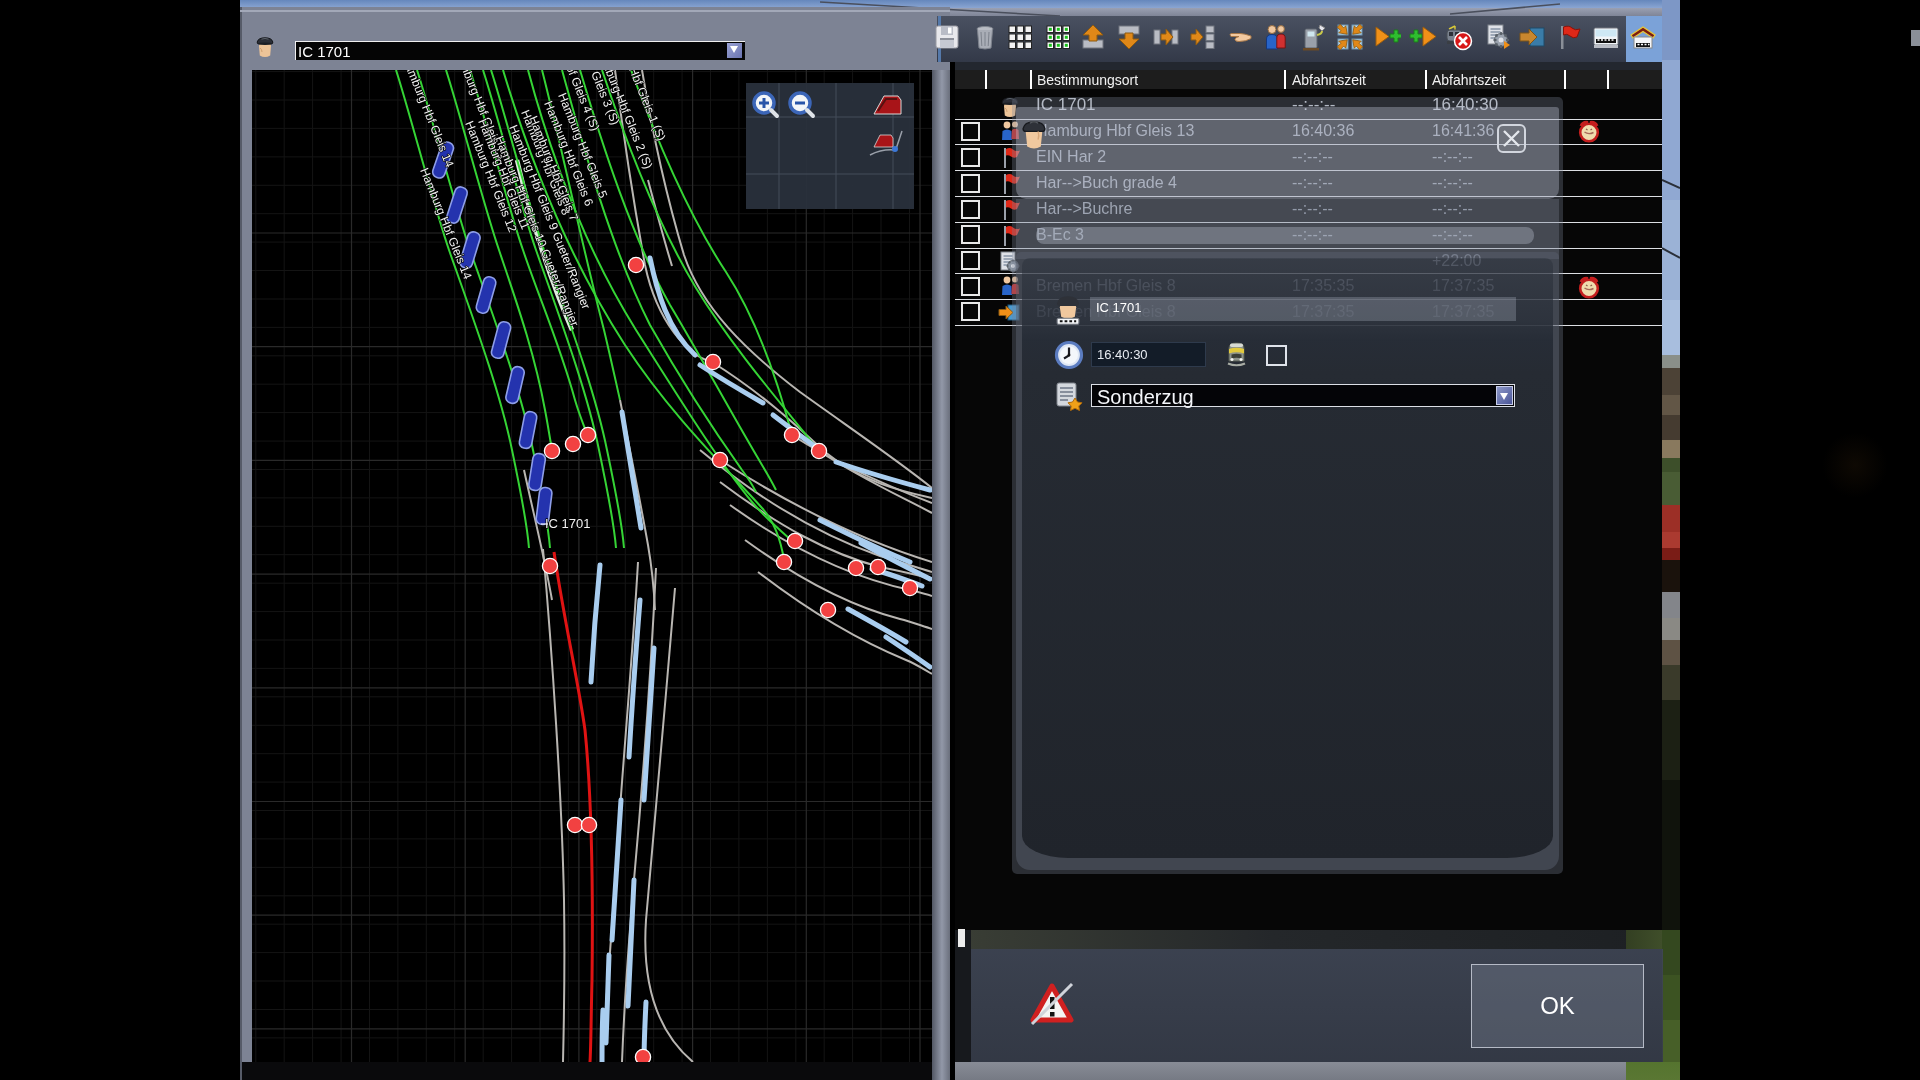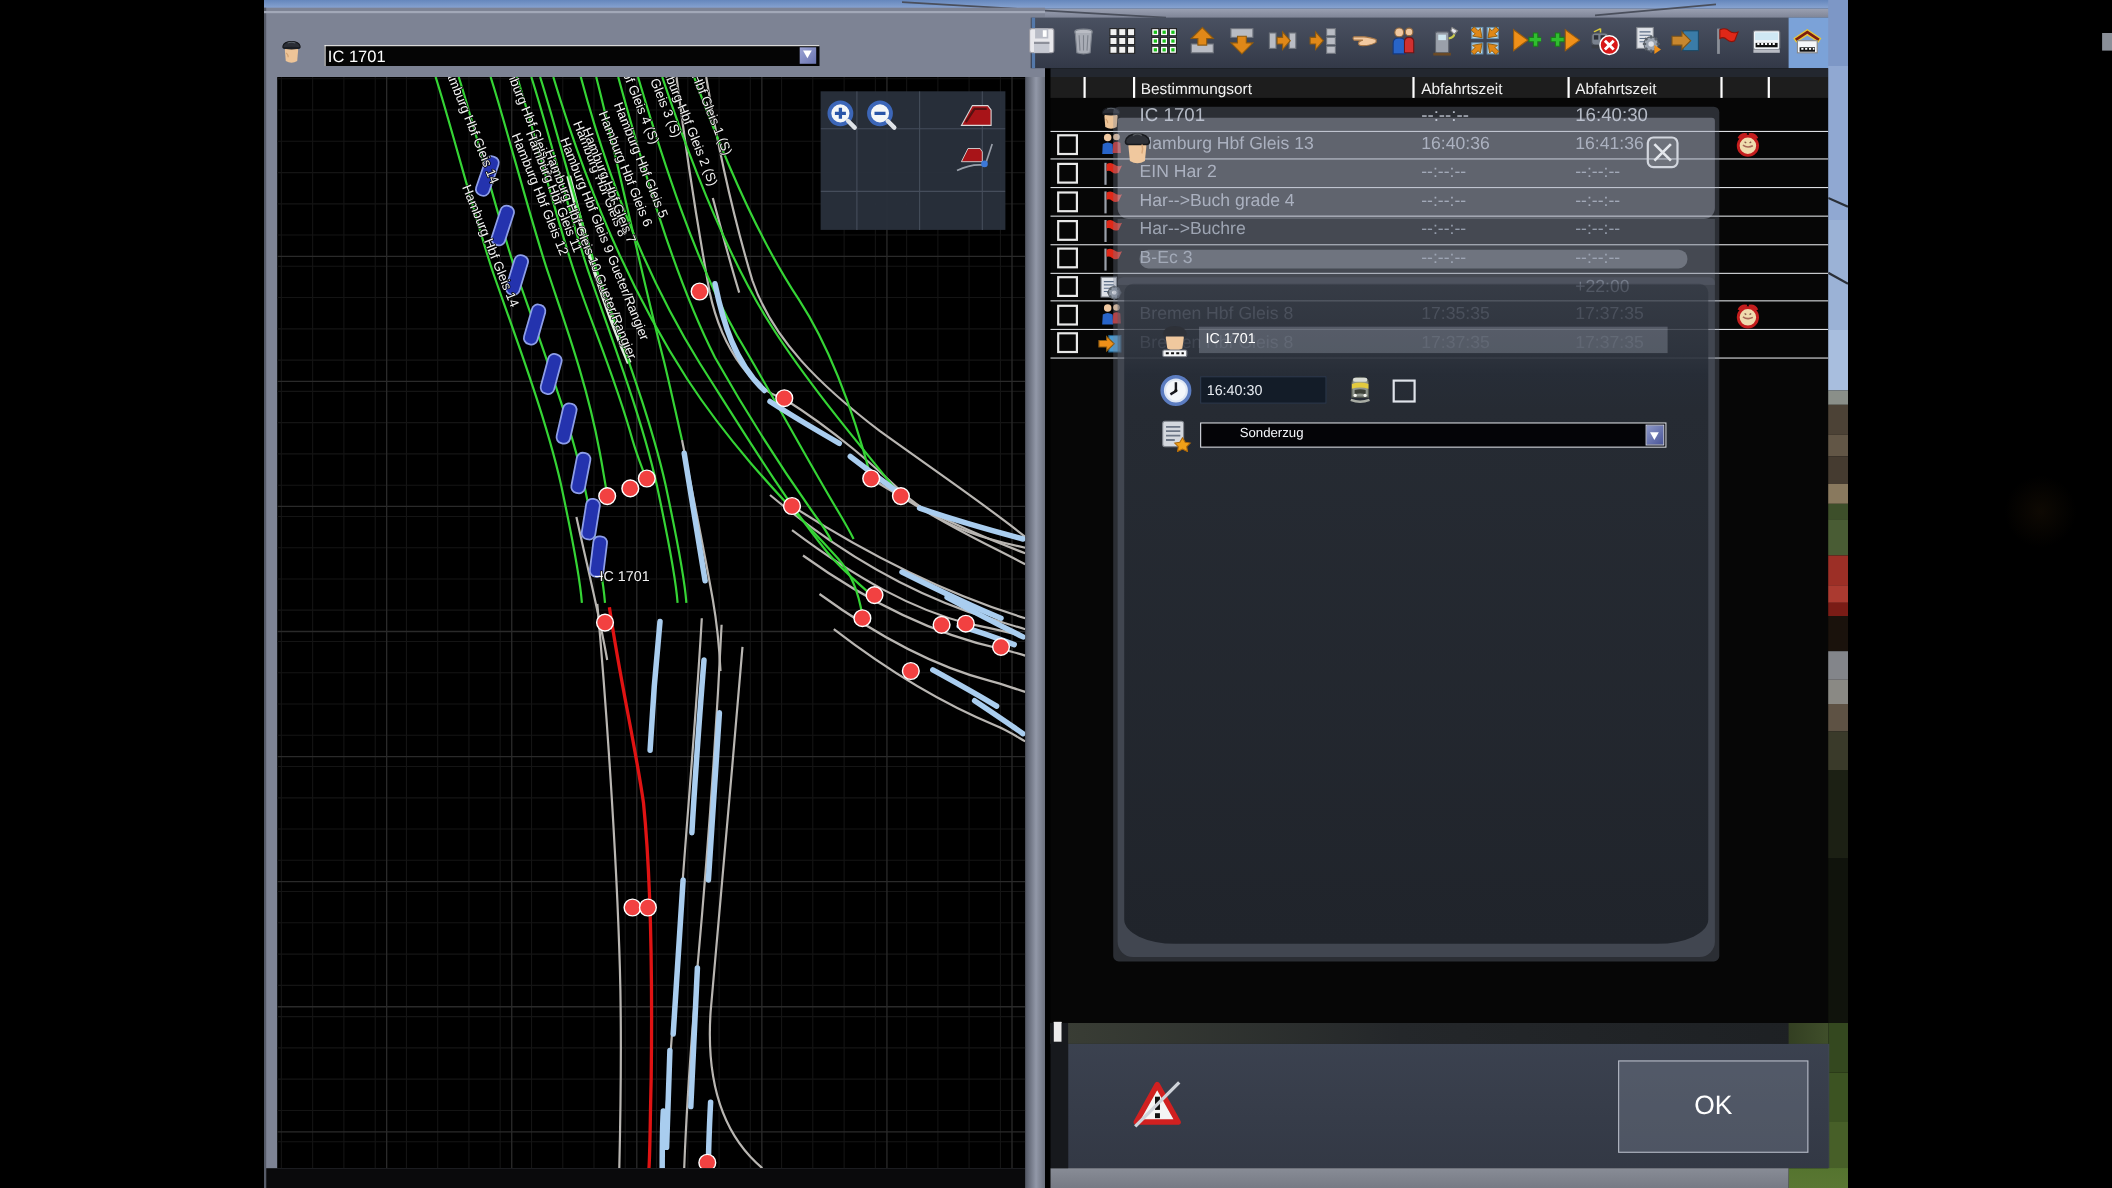--- a/index.html
+++ b/index.html
@@ -568,21 +568,21 @@
     <circle cx="15" cy="18.5" r="1.5" fill="#f4f4f0"></circle>
     <path d="M2 22.5 Q10.5 26 19 22.5" stroke="#a8aca4" stroke-width="2.2" fill="none"></path>
   </svg>
 <div class="ab" style="left:1266px;top:345px;width:21px;height:21px;border:2.5px solid #dfe3ea;box-sizing:border-box"></div>
 <svg class="ab" style="left:1054px;top:381px" width="30" height="30" viewBox="0 0 30 30">
     <rect x="3" y="2" width="19" height="23" rx="2" fill="#d4d8de" stroke="#80858d"></rect>
     <path d="M6 7 h13 M6 11 h13 M6 15 h13 M6 19 h8" stroke="#6c7686" stroke-width="1.6"></path>
     <path d="M21 17 l2.5 4 4.5 0.8 -3.2 3.2 0.7 4.5 -4.5-2.2 -4.5 2.2 0.7-4.5 -3.2-3.2 4.5-0.8 Z" fill="#f0a018" stroke="#b06a0a"></path>
   </svg>
 <div class="ab" style="left:1091px;top:384px;width:424px;height:23px;background:#040407;border:1px solid #dcdfe6;box-sizing:border-box"></div>
-<div class="ab" style="left:1127px;top:386px;color:#f4f6fa;font-size:12px;">Sonderzug</div>
+<div class="ab" style="left:1097px;top:386px;color:#f4f6fa;font-size:20px;">Sonderzug</div>
 <div class="ab" style="left:1496px;top:386px;width:17px;height:19px;background:linear-gradient(135deg,#8d98c8,#4a5598);border:1px solid #c8cde8;box-sizing:border-box"></div>
 <div class="ab" style="left:1500px;top:393px;width:0;height:0;border-left:4.5px solid transparent;border-right:4.5px solid transparent;border-top:7px solid #fff"></div>
 <div class="ab" style="left:971px;top:949px;width:692px;height:113px;background:linear-gradient(to bottom,rgba(64,71,86,0.92),rgba(54,60,73,0.94))"></div>
 <div class="ab" style="left:1471px;top:964px;width:173px;height:84px;background:rgba(130,138,155,0.35);border:1.5px solid #b5bac6;box-sizing:border-box"></div>
 <div class="ab" style="left:1471px;top:964px;width:173px;height:84px;color:#fff;font-size:24px;display:flex;align-items:center;justify-content:center;">OK</div>
 <svg class="ab" style="left:1026px;top:978px" width="52" height="52" viewBox="0 0 52 52">
     <path d="M26 8 L45 42 L7 42 Z" fill="#f4f4f4" stroke="#d02020" stroke-width="5" stroke-linejoin="round"></path>
     <rect x="24" y="19" width="4.5" height="12" fill="#111"></rect>
     <rect x="24" y="34" width="4.5" height="4.5" fill="#111"></rect>
     <path d="M6 46 L46 6" stroke="#cfd3da" stroke-width="3"></path>

